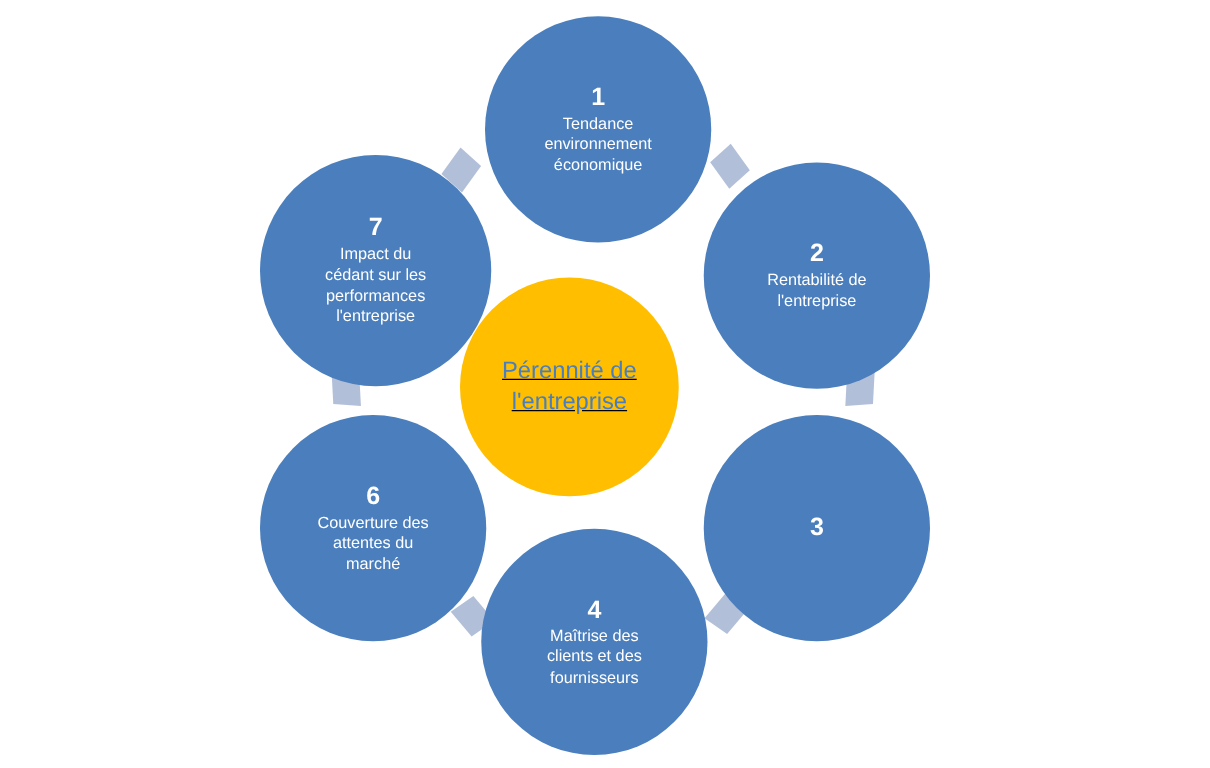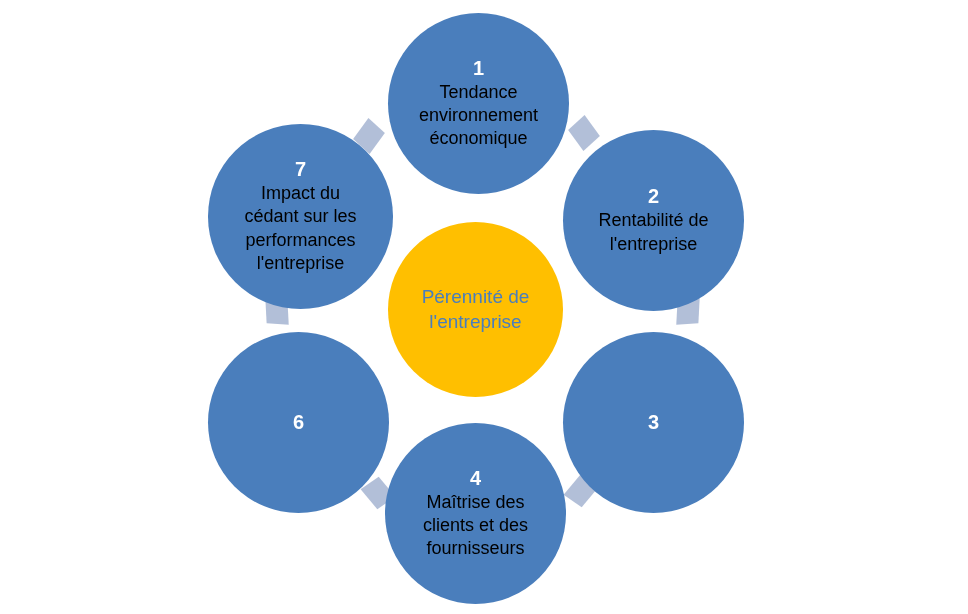--- a/index.html
+++ b/index.html
@@ -37,22 +37,22 @@
   .node-number {
     display: block;
     color: #ffffff;
     font-weight: bold;
     font-size: 20px;
     line-height: 1.15;
     margin-bottom: 1px;
   }
   .node-label {
     display: block;
-    color: #000000;
-    font-size: 18px;
+    color: #ffffff;
+    font-size: 13px;
     line-height: 1.28;
     padding: 0 14px;
     white-space: pre-line;
   }
   .hub .node-label {
     color: #4a7ebc;
     font-size: 19px;
     line-height: 1.3;
     padding: 0 16px;
   }
@@ -101,28 +101,31 @@
 
   <div class="node spoke" style="left:385px; top:423px; width:181px; height:181px;">
     <span class="node-number">4</span>
     <span class="node-label">Maîtrise des
 clients et des
 fournisseurs</span>
   </div>
 
   <div class="node spoke" style="left:208px; top:332px; width:181px; height:181px;">
     <span class="node-number">6</span>
+    <span class="node-label">Couverture des
+attentes du
+marché</span>
   </div>
 
   <div class="node spoke" style="left:208px; top:124px; width:185px; height:185px;">
     <span class="node-number">7</span>
     <span class="node-label">Impact du
 cédant sur les
 performances
 l'entreprise</span>
   </div>
 
-  <div class="node hub" style="left:388px; top:222px; width:175px; height:175px;">
+  <div class="node hub" style="left:368px; top:222px; width:175px; height:175px;text-decoration:underline;">
     <span class="node-label">Pérennité de
 l'entreprise</span>
   </div>
 
 </div>
 
 </body></html>

